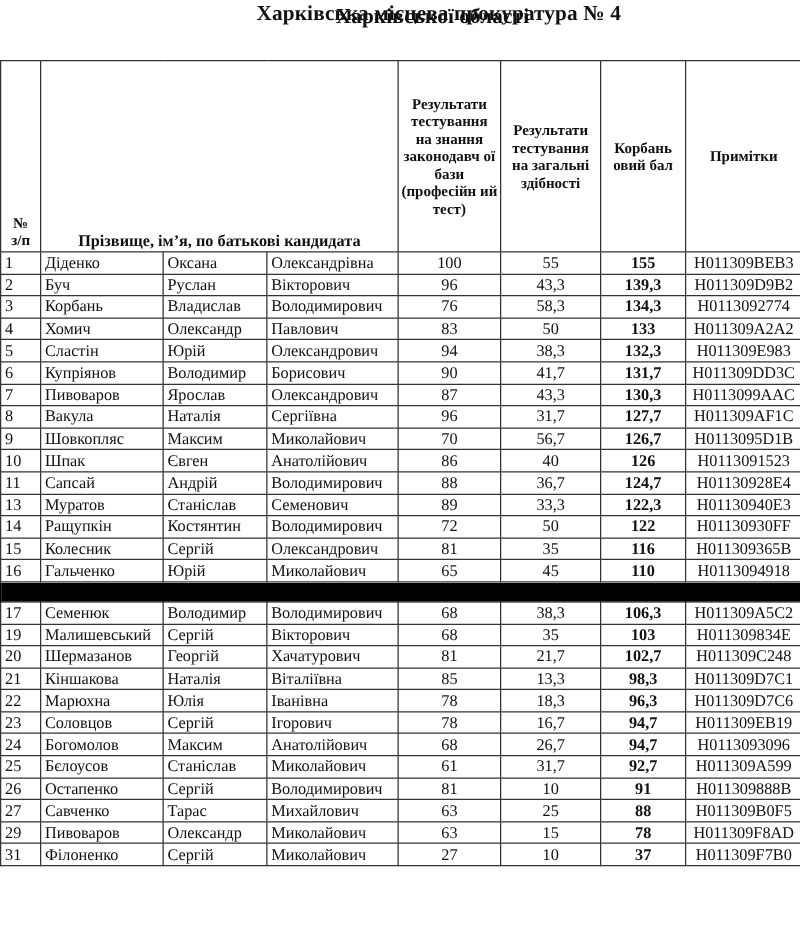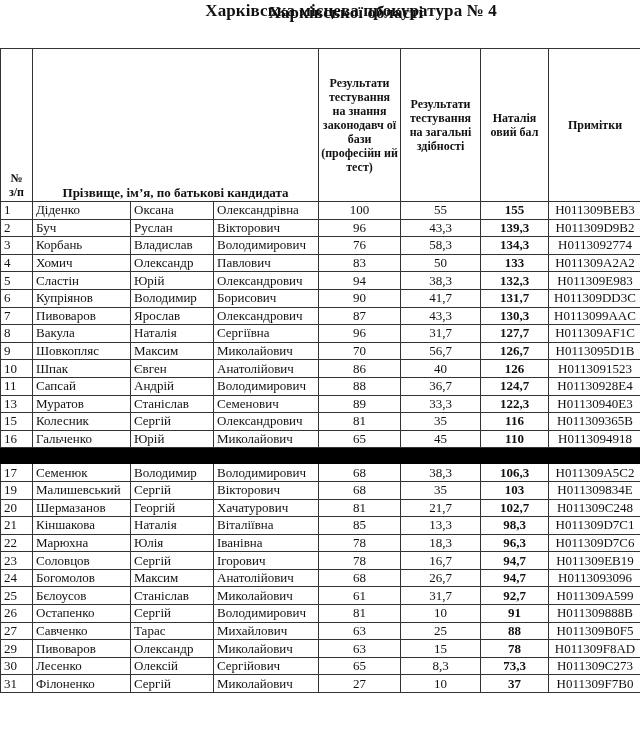--- a/index.html
+++ b/index.html
@@ -94,21 +94,21 @@
   </colgroup>
   <thead>
     <tr>
       <th class="th-no">
         <span>№</span>
         <span>з/п</span>
       </th>
       <th class="th-name" colspan="3">Прізвище, ім’я, по  батькові кандидата</th>
       <th>Результати тестування на знання законодавч ої бази (професійн ий тест)</th>
       <th>Результати тестування на загальні здібності</th>
-      <th>Наталія овий бал</th>
+      <th>Корбань овий бал</th>
       <th>Примітки</th>
     </tr>
   </thead>
   <tbody id="tbody-before">
       <tr class="row">
         <td class="num">1</td>
         <td>Діденко</td>
         <td>Оксана</td>
         <td>Олександрівна</td>
         <td class="c">100</td>
@@ -220,20 +220,30 @@
         <td class="num">13</td>
         <td>Муратов</td>
         <td>Станіслав</td>
         <td>Семенович</td>
         <td class="c">89</td>
         <td class="c">33,3</td>
         <td class="c b">122,3</td>
         <td class="c">H01130940E3</td>
       </tr>
       <tr class="row">
+        <td class="num">14</td>
+        <td>Ращупкін</td>
+        <td>Костянтин</td>
+        <td>Володимирович</td>
+        <td class="c">72</td>
+        <td class="c">50</td>
+        <td class="c b">122</td>
+        <td class="c">H01130930FF</td>
+      </tr>
+      <tr class="row">
         <td class="num">15</td>
         <td>Колесник</td>
         <td>Сергій</td>
         <td>Олександрович</td>
         <td class="c">81</td>
         <td class="c">35</td>
         <td class="c b">116</td>
         <td class="c">H011309365B</td>
       </tr>
       <tr class="row">
@@ -357,30 +367,20 @@
         <td class="num">29</td>
         <td>Пивоваров</td>
         <td>Олександр</td>
         <td>Миколайович</td>
         <td class="c">63</td>
         <td class="c">15</td>
         <td class="c b">78</td>
         <td class="c">H011309F8AD</td>
       </tr>
       <tr class="row">
-        <td class="num">30</td>
-        <td>Лесенко</td>
-        <td>Олексій</td>
-        <td>Сергійович</td>
-        <td class="c">65</td>
-        <td class="c">8,3</td>
-        <td class="c b">73,3</td>
-        <td class="c">H011309C273</td>
-      </tr>
-      <tr class="row">
         <td class="num">31</td>
         <td>Філоненко</td>
         <td>Сергій</td>
         <td>Миколайович</td>
         <td class="c">27</td>
         <td class="c">10</td>
         <td class="c b">37</td>
         <td class="c">H011309F7B0</td>
       </tr>
     </tbody>

